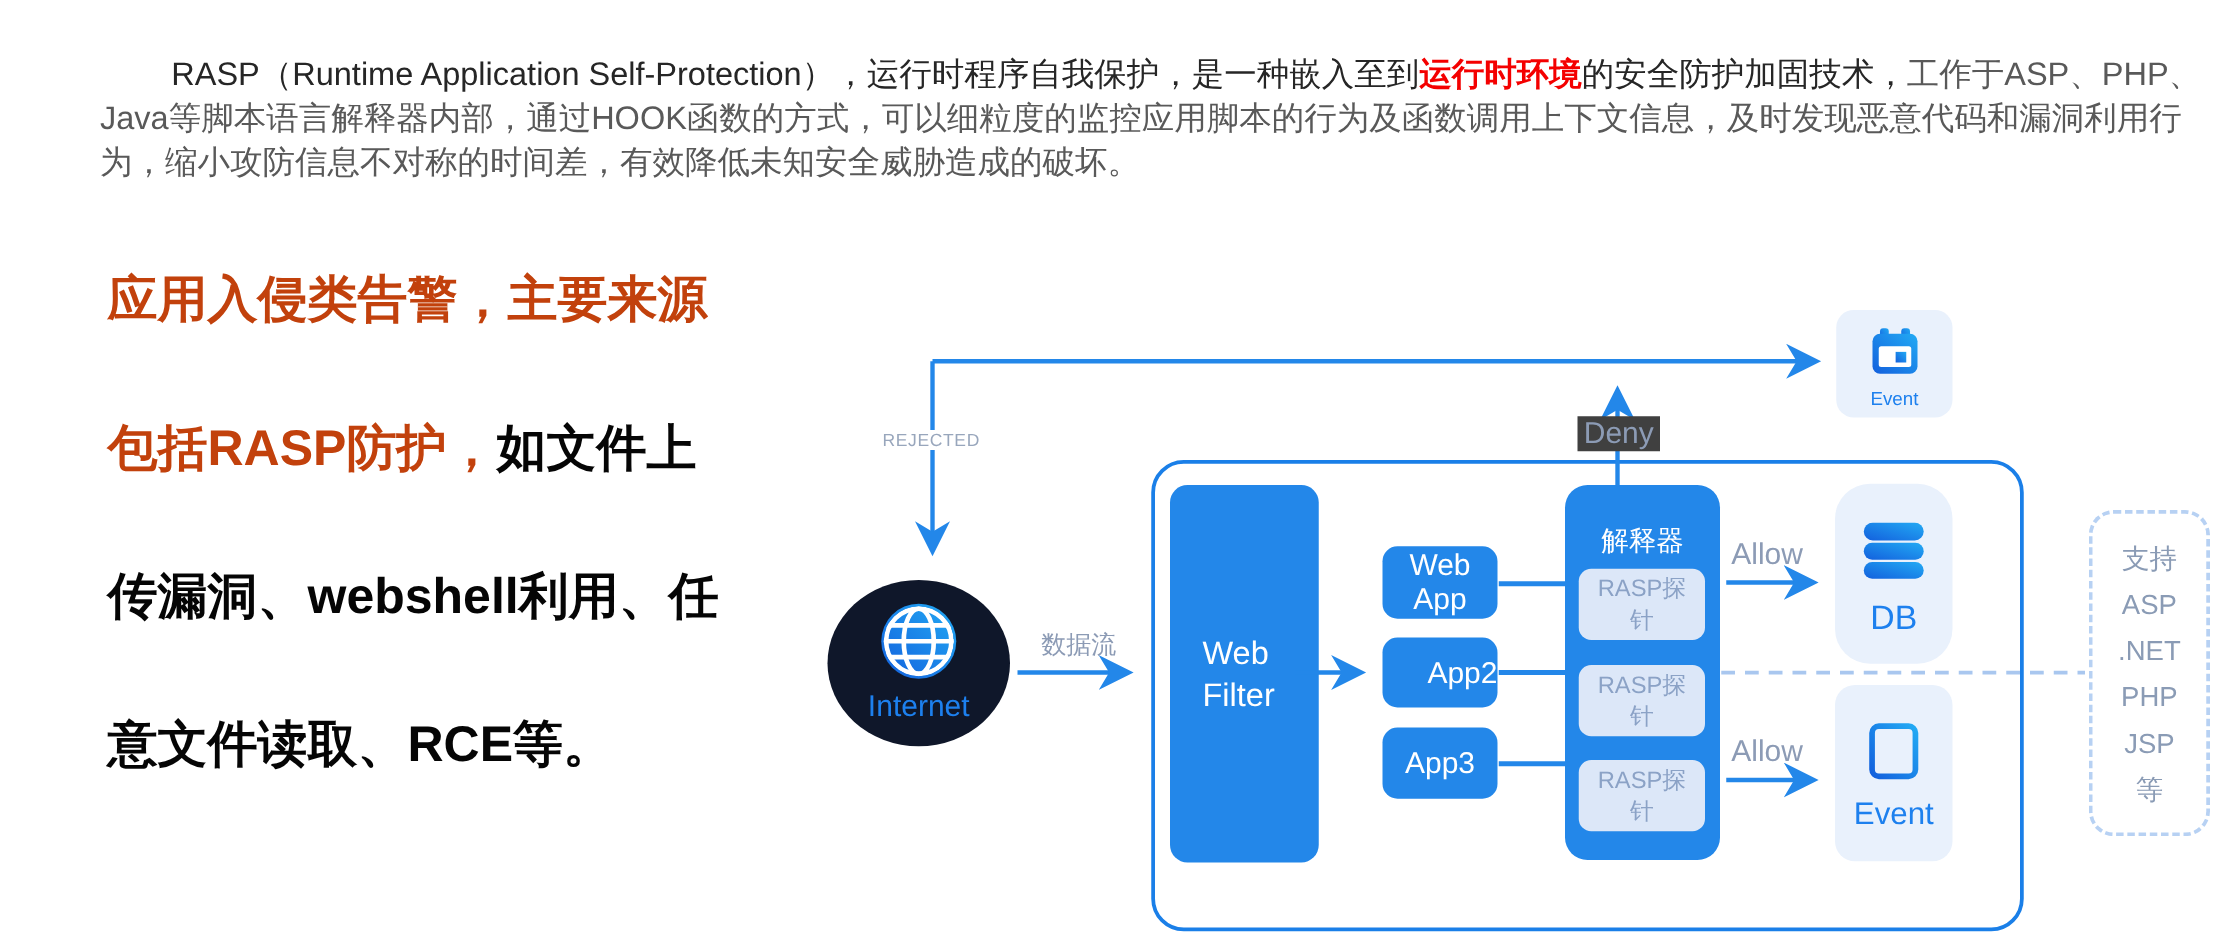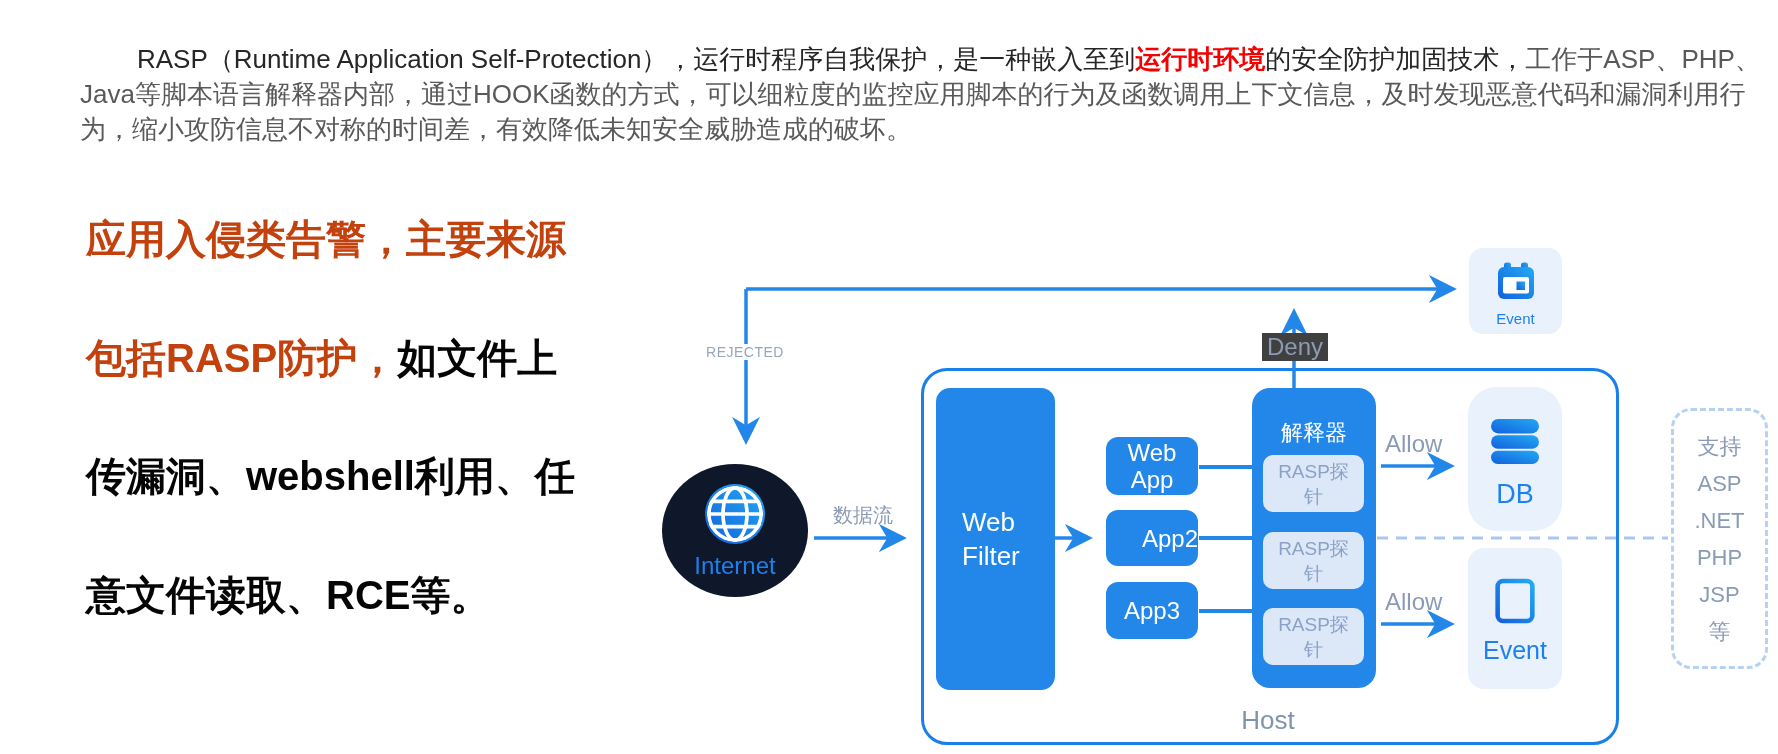--- a/index.html
+++ b/index.html
@@ -223,15 +223,14 @@
       <path d="M1155,611 H1212"></path>
     </g>
     <path d="M1333,538 H1624" stroke="#a9c7ef" stroke-width="3" stroke-dasharray="11 8" fill="none"></path>
   </svg>
 
   <div class="flow-label lbl-rejected">REJECTED</div>
   <div class="flow-label lbl-dataflow">数据流</div>
   <div class="flow-label lbl-deny">Deny</div>
   <div class="flow-label lbl-allow-top">Allow</div>
   <div class="flow-label lbl-allow-bottom">Allow</div>
-  <div class="flow-label lbl-host">Host</div>
 
 </div>
 
 </body></html>

